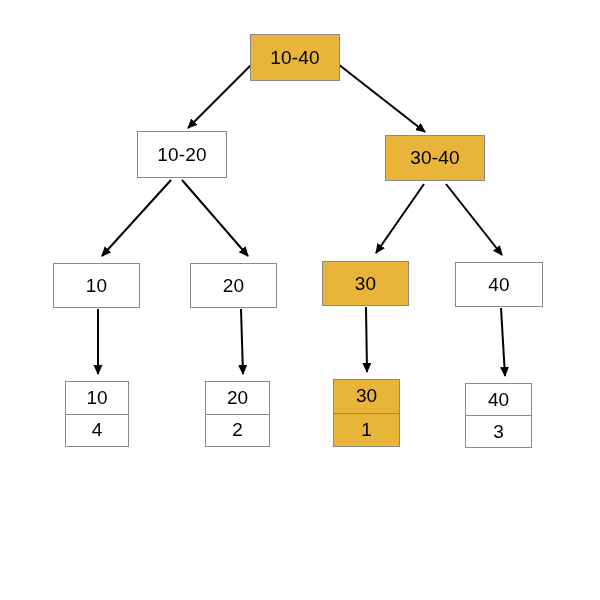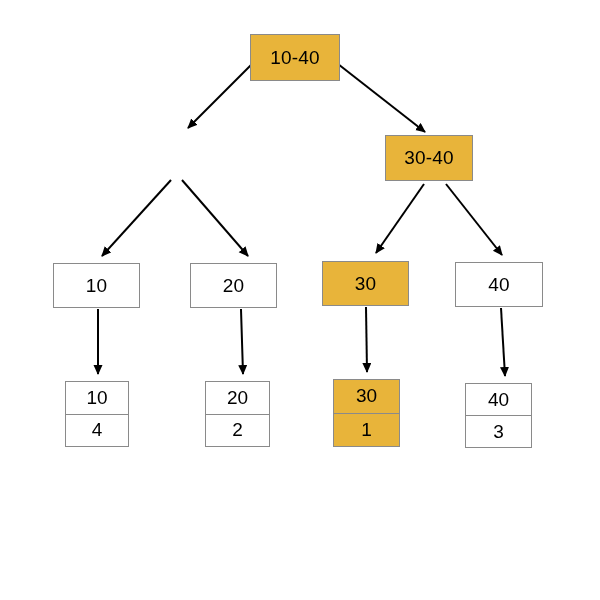--- a/index.html
+++ b/index.html
@@ -74,21 +74,22 @@
     <line x1="424" y1="184" x2="376" y2="253" marker-end="url(#arrowhead)"></line>
     <line x1="446" y1="184" x2="502" y2="255" marker-end="url(#arrowhead)"></line>
     <line x1="98" y1="309" x2="98" y2="374" marker-end="url(#arrowhead)"></line>
     <line x1="241" y1="309" x2="243" y2="374" marker-end="url(#arrowhead)"></line>
     <line x1="366" y1="307" x2="367" y2="372" marker-end="url(#arrowhead)"></line>
     <line x1="501" y1="308" x2="505" y2="376" marker-end="url(#arrowhead)"></line>
   </svg>
 
   <div class="node hl" style="left:250px; top:34px; width:90px; height:47px;">10-40</div>
 
-  <div class="node hl" style="left:385px; top:135px; width:88px; height:46px;">30-40</div>
+  <div class="node" style="left:137px; top:131px; width:90px; height:47px;">10-20</div>
+  <div class="node hl" style="left:385px; top:135px; width:100px; height:46px;">30-40</div>
 
   <div class="node" style="left:53px; top:263px; width:87px; height:45px;">10</div>
   <div class="node" style="left:190px; top:263px; width:87px; height:45px;">20</div>
   <div class="node hl" style="left:322px; top:261px; width:87px; height:45px;">30</div>
   <div class="node" style="left:455px; top:262px; width:88px; height:45px;">40</div>
 
   <div class="leaf" style="left:65px; top:381px; width:64px; height:66px;">
     <div class="cell">10</div>
     <div class="cell">4</div>
   </div>

